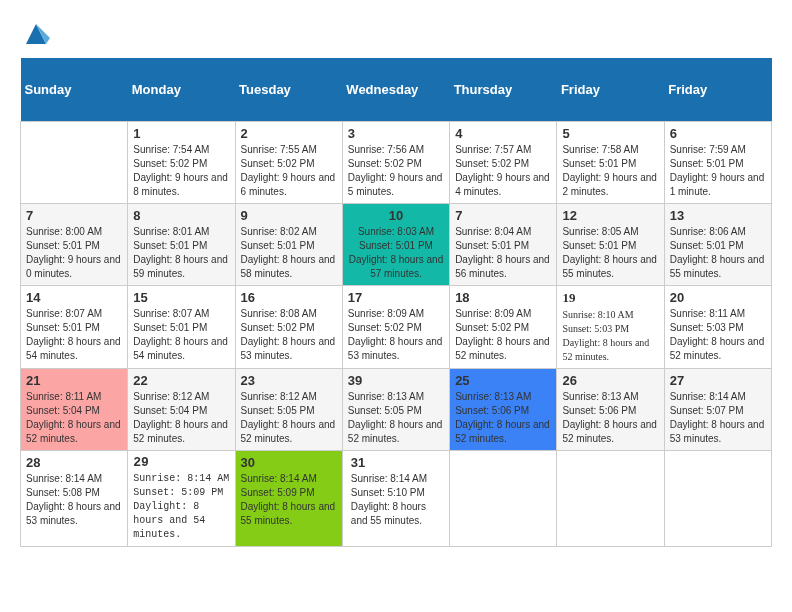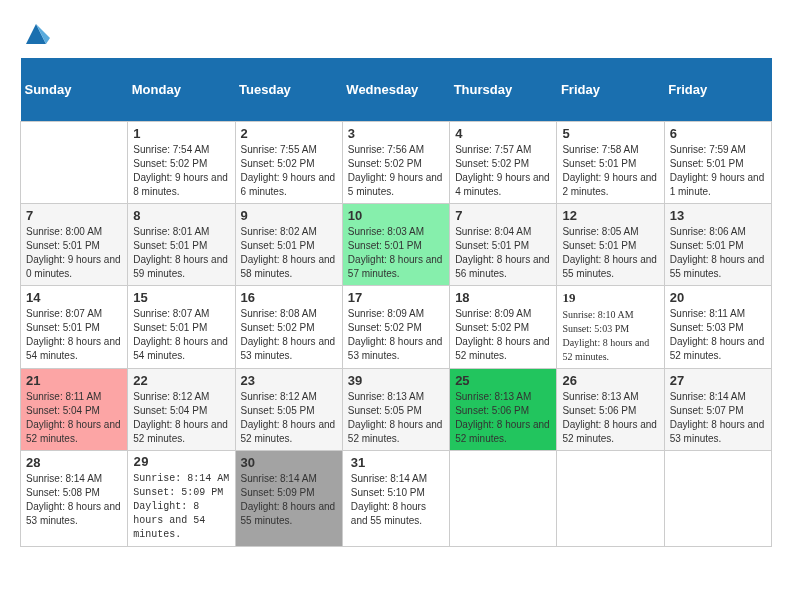--- a/index.html
+++ b/index.html
@@ -146,21 +146,21 @@
           <div class="day-info">Sunrise: 8:00 AM<br>Sunset: 5:01 PM<br>Daylight: 9 hours and 0 minutes.</div>
         </td>
         <td style="background-color: rgb(245, 245, 245);">
           <div class="day-number">8</div>
           <div class="day-info">Sunrise: 8:01 AM<br>Sunset: 5:01 PM<br>Daylight: 8 hours and 59 minutes.</div>
         </td>
         <td style="background-color: rgb(245, 245, 245);">
           <div class="day-number">9</div>
           <div class="day-info">Sunrise: 8:02 AM<br>Sunset: 5:01 PM<br>Daylight: 8 hours and 58 minutes.</div>
         </td>
-        <td style="background-color: #86efac;">
+        <td style="background-color: #14b8a6; text-align: center;">
           <div class="day-number">10</div>
           <div class="day-info">Sunrise: 8:03 AM<br>Sunset: 5:01 PM<br>Daylight: 8 hours and 57 minutes.</div>
         </td>
         <td style="background-color: rgb(245, 245, 245);">
           <div class="day-number">7</div>
           <div class="day-info">Sunrise: 8:04 AM<br>Sunset: 5:01 PM<br>Daylight: 8 hours and 56 minutes.</div>
         </td>
         <td style="background-color: rgb(245, 245, 245);">
           <div class="day-number">12</div>
           <div class="day-info">Sunrise: 8:05 AM<br>Sunset: 5:01 PM<br>Daylight: 8 hours and 55 minutes.</div>
@@ -210,21 +210,21 @@
           <div class="day-info">Sunrise: 8:12 AM<br>Sunset: 5:04 PM<br>Daylight: 8 hours and 52 minutes.</div>
         </td>
         <td style="background-color: rgb(245, 245, 245);">
           <div class="day-number">23</div>
           <div class="day-info">Sunrise: 8:12 AM<br>Sunset: 5:05 PM<br>Daylight: 8 hours and 52 minutes.</div>
         </td>
         <td style="background-color: rgb(245, 245, 245);">
           <div class="day-number">39</div>
           <div class="day-info">Sunrise: 8:13 AM<br>Sunset: 5:05 PM<br>Daylight: 8 hours and 52 minutes.</div>
         </td>
-        <td style="background-color: #22c55e; margin-top: 24px;">
+        <td style="background-color: #3b82f6; margin-top: 24px;">
           <div class="day-number">25</div>
           <div class="day-info">Sunrise: 8:13 AM<br>Sunset: 5:06 PM<br>Daylight: 8 hours and 52 minutes.</div>
         </td>
         <td style="background-color: rgb(245, 245, 245);">
           <div class="day-number">26</div>
           <div class="day-info">Sunrise: 8:13 AM<br>Sunset: 5:06 PM<br>Daylight: 8 hours and 52 minutes.</div>
         </td>
         <td style="background-color: rgb(245, 245, 245);">
           <div class="day-number">27</div>
           <div class="day-info">Sunrise: 8:14 AM<br>Sunset: 5:07 PM<br>Daylight: 8 hours and 53 minutes.</div>
@@ -232,21 +232,21 @@
       </tr>
       <tr>
         <td style="background-color: rgb(255, 255, 255);">
           <div class="day-number">28</div>
           <div class="day-info">Sunrise: 8:14 AM<br>Sunset: 5:08 PM<br>Daylight: 8 hours and 53 minutes.</div>
         </td>
         <td style="background-color: rgb(255, 255, 255); font-family: Liberation Mono, monospace;">
           <div class="day-number">29</div>
           <div class="day-info">Sunrise: 8:14 AM<br>Sunset: 5:09 PM<br>Daylight: 8 hours and 54 minutes.</div>
         </td>
-        <td style="background-color: #a3a3a3; margin-left: 20px;">
+        <td style="background-color: #84cc16; margin-left: 20px;">
           <div class="day-number">30</div>
           <div class="day-info">Sunrise: 8:14 AM<br>Sunset: 5:09 PM<br>Daylight: 8 hours and 55 minutes.</div>
         </td>
         <td style="background-color: rgb(255, 255, 255); padding-left: 8px;">
           <div class="day-number">31</div>
           <div class="day-info">Sunrise: 8:14 AM<br>Sunset: 5:10 PM<br>Daylight: 8 hours and 55 minutes.</div>
         </td>
         <td class="empty-cell" style="background-color: rgb(255, 255, 255);"></td>
         <td class="empty-cell" style="background-color: rgb(255, 255, 255);"></td>
         <td class="empty-cell" style="background-color: rgb(255, 255, 255);"></td>

